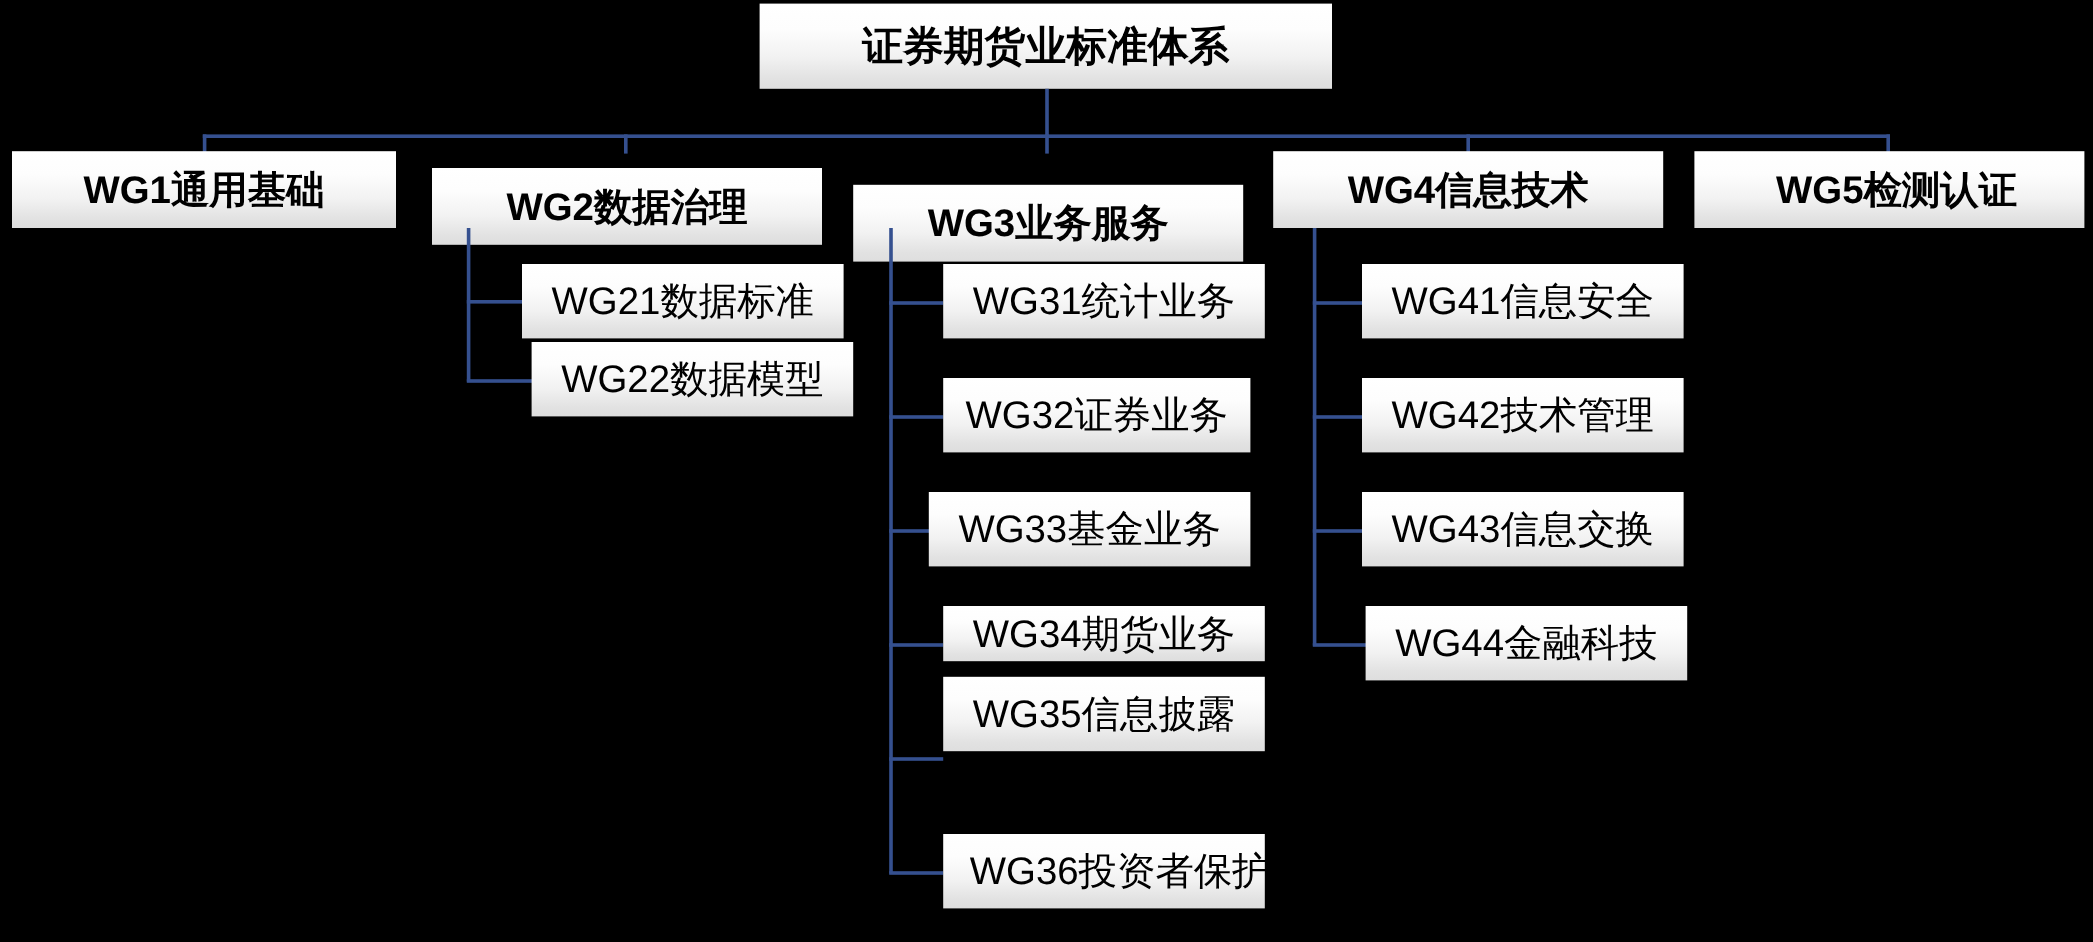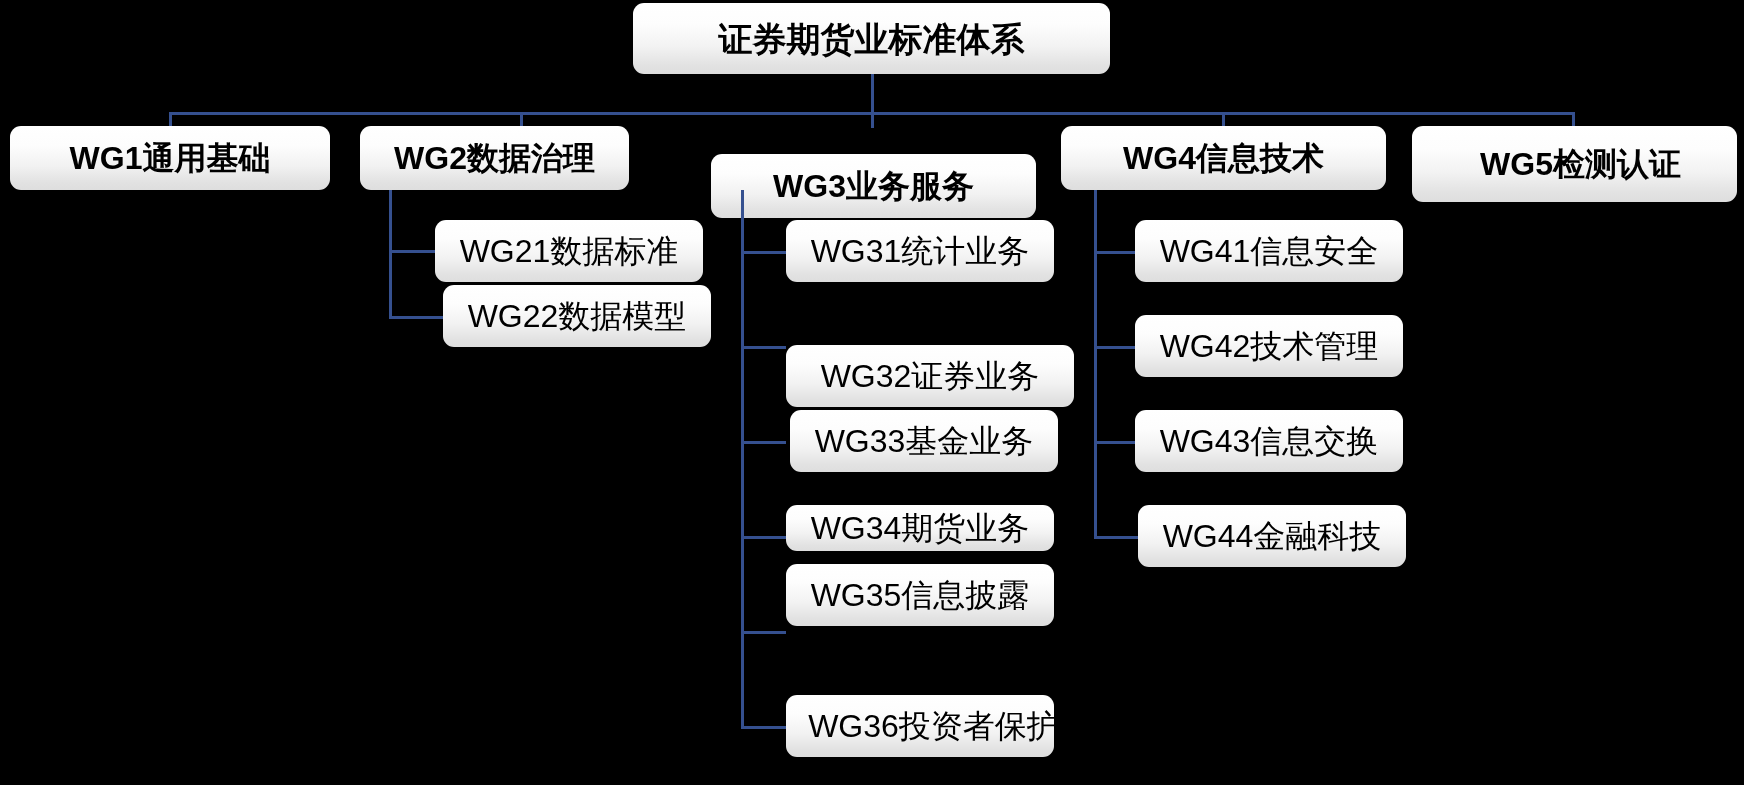--- a/index.html
+++ b/index.html
@@ -34,21 +34,20 @@
     background: linear-gradient(to bottom,
                 #ffffff 0%,
                 #fdfdfd 30%,
                 #f2f2f2 62%,
                 #e2e2e2 88%,
                 #dedede 100%);
     color: #000000;
     text-align: center;
     white-space: nowrap;
     letter-spacing: 0px;
-    border-radius: 11px;
   }
   .node span {
     display: inline-block;
     line-height: 1;
   }
 
   .level0 { font-size: 34px; font-weight: bold; }
   .level1 { font-size: 32px; font-weight: bold; }
   .level2 { font-size: 32px; font-weight: normal; }
 </style>
@@ -68,33 +67,33 @@
   <div class="line v" style="left:169px; top:112px; height:16px;"></div>
   <div class="line v" style="left:520px; top:112px; height:16px;"></div>
   <div class="line v" style="left:871px; top:112px; height:16px;"></div>
   <div class="line v" style="left:1222px; top:112px; height:16px;"></div>
   <div class="line v" style="left:1572px; top:112px; height:16px;"></div>
 
   <div class="node level1" style="left:10px; top:126px; width:320px; height:64px;">
     <span>WG1通用基础</span>
   </div>
 
-  <div class="node level1" style="left:360px; top:126px; width:269px; height:64px;">
+  <div class="node level1" style="left:360px; top:140px; width:325px; height:64px;">
     <span>WG2数据治理</span>
   </div>
 
   <div class="node level1" style="left:711px; top:126px; width:325px; height:64px;margin-top:28px;">
     <span>WG3业务服务</span>
   </div>
 
   <div class="node level1" style="left:1061px; top:126px; width:325px; height:64px;">
     <span>WG4信息技术</span>
   </div>
 
-  <div class="node level1" style="left:1412px; top:126px; width:325px; height:76px;padding-left:12px;">
+  <div class="node level1" style="left:1412px; top:126px; width:325px; height:64px;padding-left:12px;">
     <span>WG5检测认证</span>
   </div>
 
   <div class="line v" style="left:389px; top:190px; height:128px;"></div>
   <div class="line h" style="left:389px; top:250px; width:47px;"></div>
   <div class="line h" style="left:389px; top:316px; width:55px;"></div>
 
   <div class="node level2" style="left:435px; top:220px; width:268px; height:62px;">
     <span>WG21数据标准</span>
   </div>
@@ -108,25 +107,25 @@
   <div class="line h" style="left:741px; top:346px; width:45px;"></div>
   <div class="line h" style="left:741px; top:441px; width:45px;"></div>
   <div class="line h" style="left:741px; top:536px; width:45px;"></div>
   <div class="line h" style="left:741px; top:631px; width:45px;"></div>
   <div class="line h" style="left:741px; top:726px; width:45px;"></div>
 
   <div class="node level2" style="left:786px; top:220px; width:268px; height:62px;">
     <span>WG31统计业务</span>
   </div>
 
-  <div class="node level2" style="left:786px; top:315px; width:288px; height:62px;margin-top:30px;">
+  <div class="node level2" style="left:786px; top:315px; width:256px; height:62px;">
     <span>WG32证券业务</span>
   </div>
 
-  <div class="node level2" style="left:790px; top:410px; width:268px; height:62px;">
+  <div class="node level2" style="left:774px; top:410px; width:268px; height:62px;">
     <span>WG33基金业务</span>
   </div>
 
   <div class="node level2" style="left:786px; top:505px; width:268px; height:46px;">
     <span>WG34期货业务</span>
   </div>
 
   <div class="node level2" style="left:786px; top:564px; width:268px; height:62px;">
     <span>WG35信息披露</span>
   </div>

